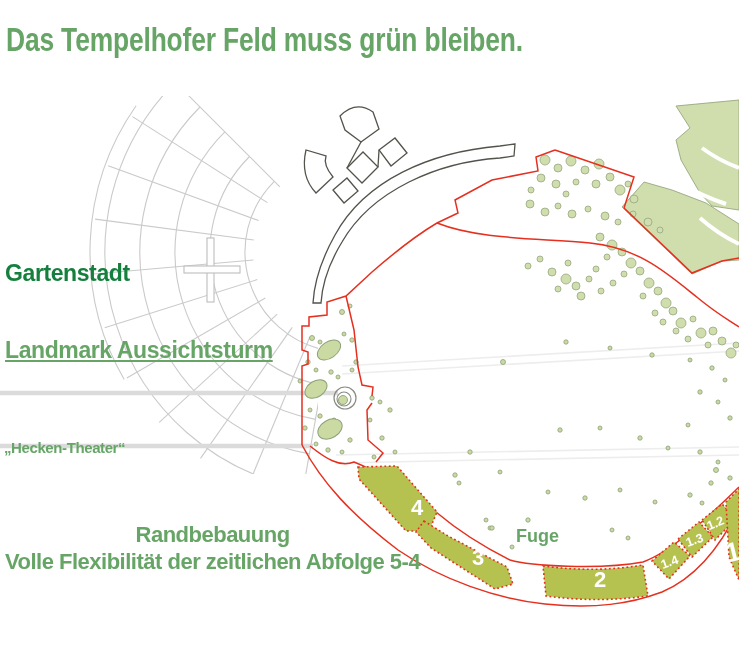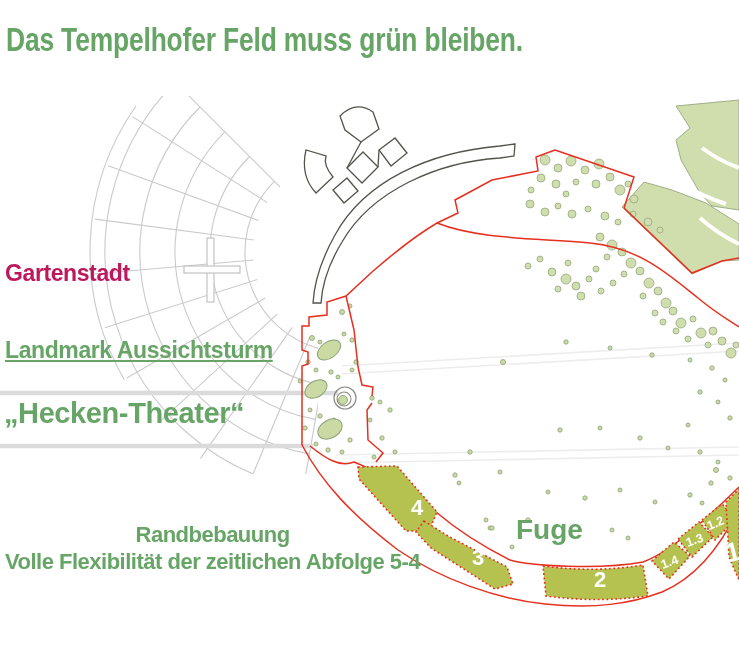--- a/index.html
+++ b/index.html
@@ -1,29 +1,29 @@
 <!DOCTYPE html>
 <html><head>
 <meta charset="utf-8">
 <style>
   html,body{margin:0;padding:0;background:#fff;}
   #stage{position:relative;width:739px;height:656px;background:#ffffff;overflow:hidden;
          font-family:"Liberation Sans", sans-serif;}
   #map{position:absolute;left:0;top:0;}
   .lbl{position:absolute;font-weight:bold;white-space:nowrap;}
   .green{color:#67a567;}
-  .black{color:#be185d;}
+  .black{color:#15803d;}
   #title{left:6px;top:22px;font-size:33px;line-height:36px;letter-spacing:-0.2px;
          transform:scaleX(0.80);transform-origin:left top;}
   #district{left:5px;top:259px;font-size:23px;line-height:28px;letter-spacing:-0.4px;}
   #landmark{left:5px;top:336px;font-size:23px;line-height:28px;letter-spacing:-0.4px;text-decoration:underline;}
-  #theater{left:4px;top:399px;font-size:29px;line-height:28px;letter-spacing:-0.4px;}
+  #theater{left:4px;top:434px;font-size:15px;line-height:28px;letter-spacing:-0.4px;}
   #randbebauung{left:5px;top:521px;font-size:22px;line-height:27px;letter-spacing:-0.5px;text-align:center;}
   #meadow{left:453px;top:398px;font-size:22px;line-height:29px;letter-spacing:-0.3px;}
-  #fuge{left:516px;top:514px;font-size:28px;}
+  #fuge{left:516px;top:526px;font-size:18px;}
   .zone-num{fill:#ffffff;font-weight:bold;font-family:"Liberation Sans",sans-serif;}
 </style>
 </head>
 <body>
 
 <div id="stage">
 
 <svg id="map" width="739" height="656" viewBox="0 0 739 656">
   <defs>
     <clipPath id="gridclip">

